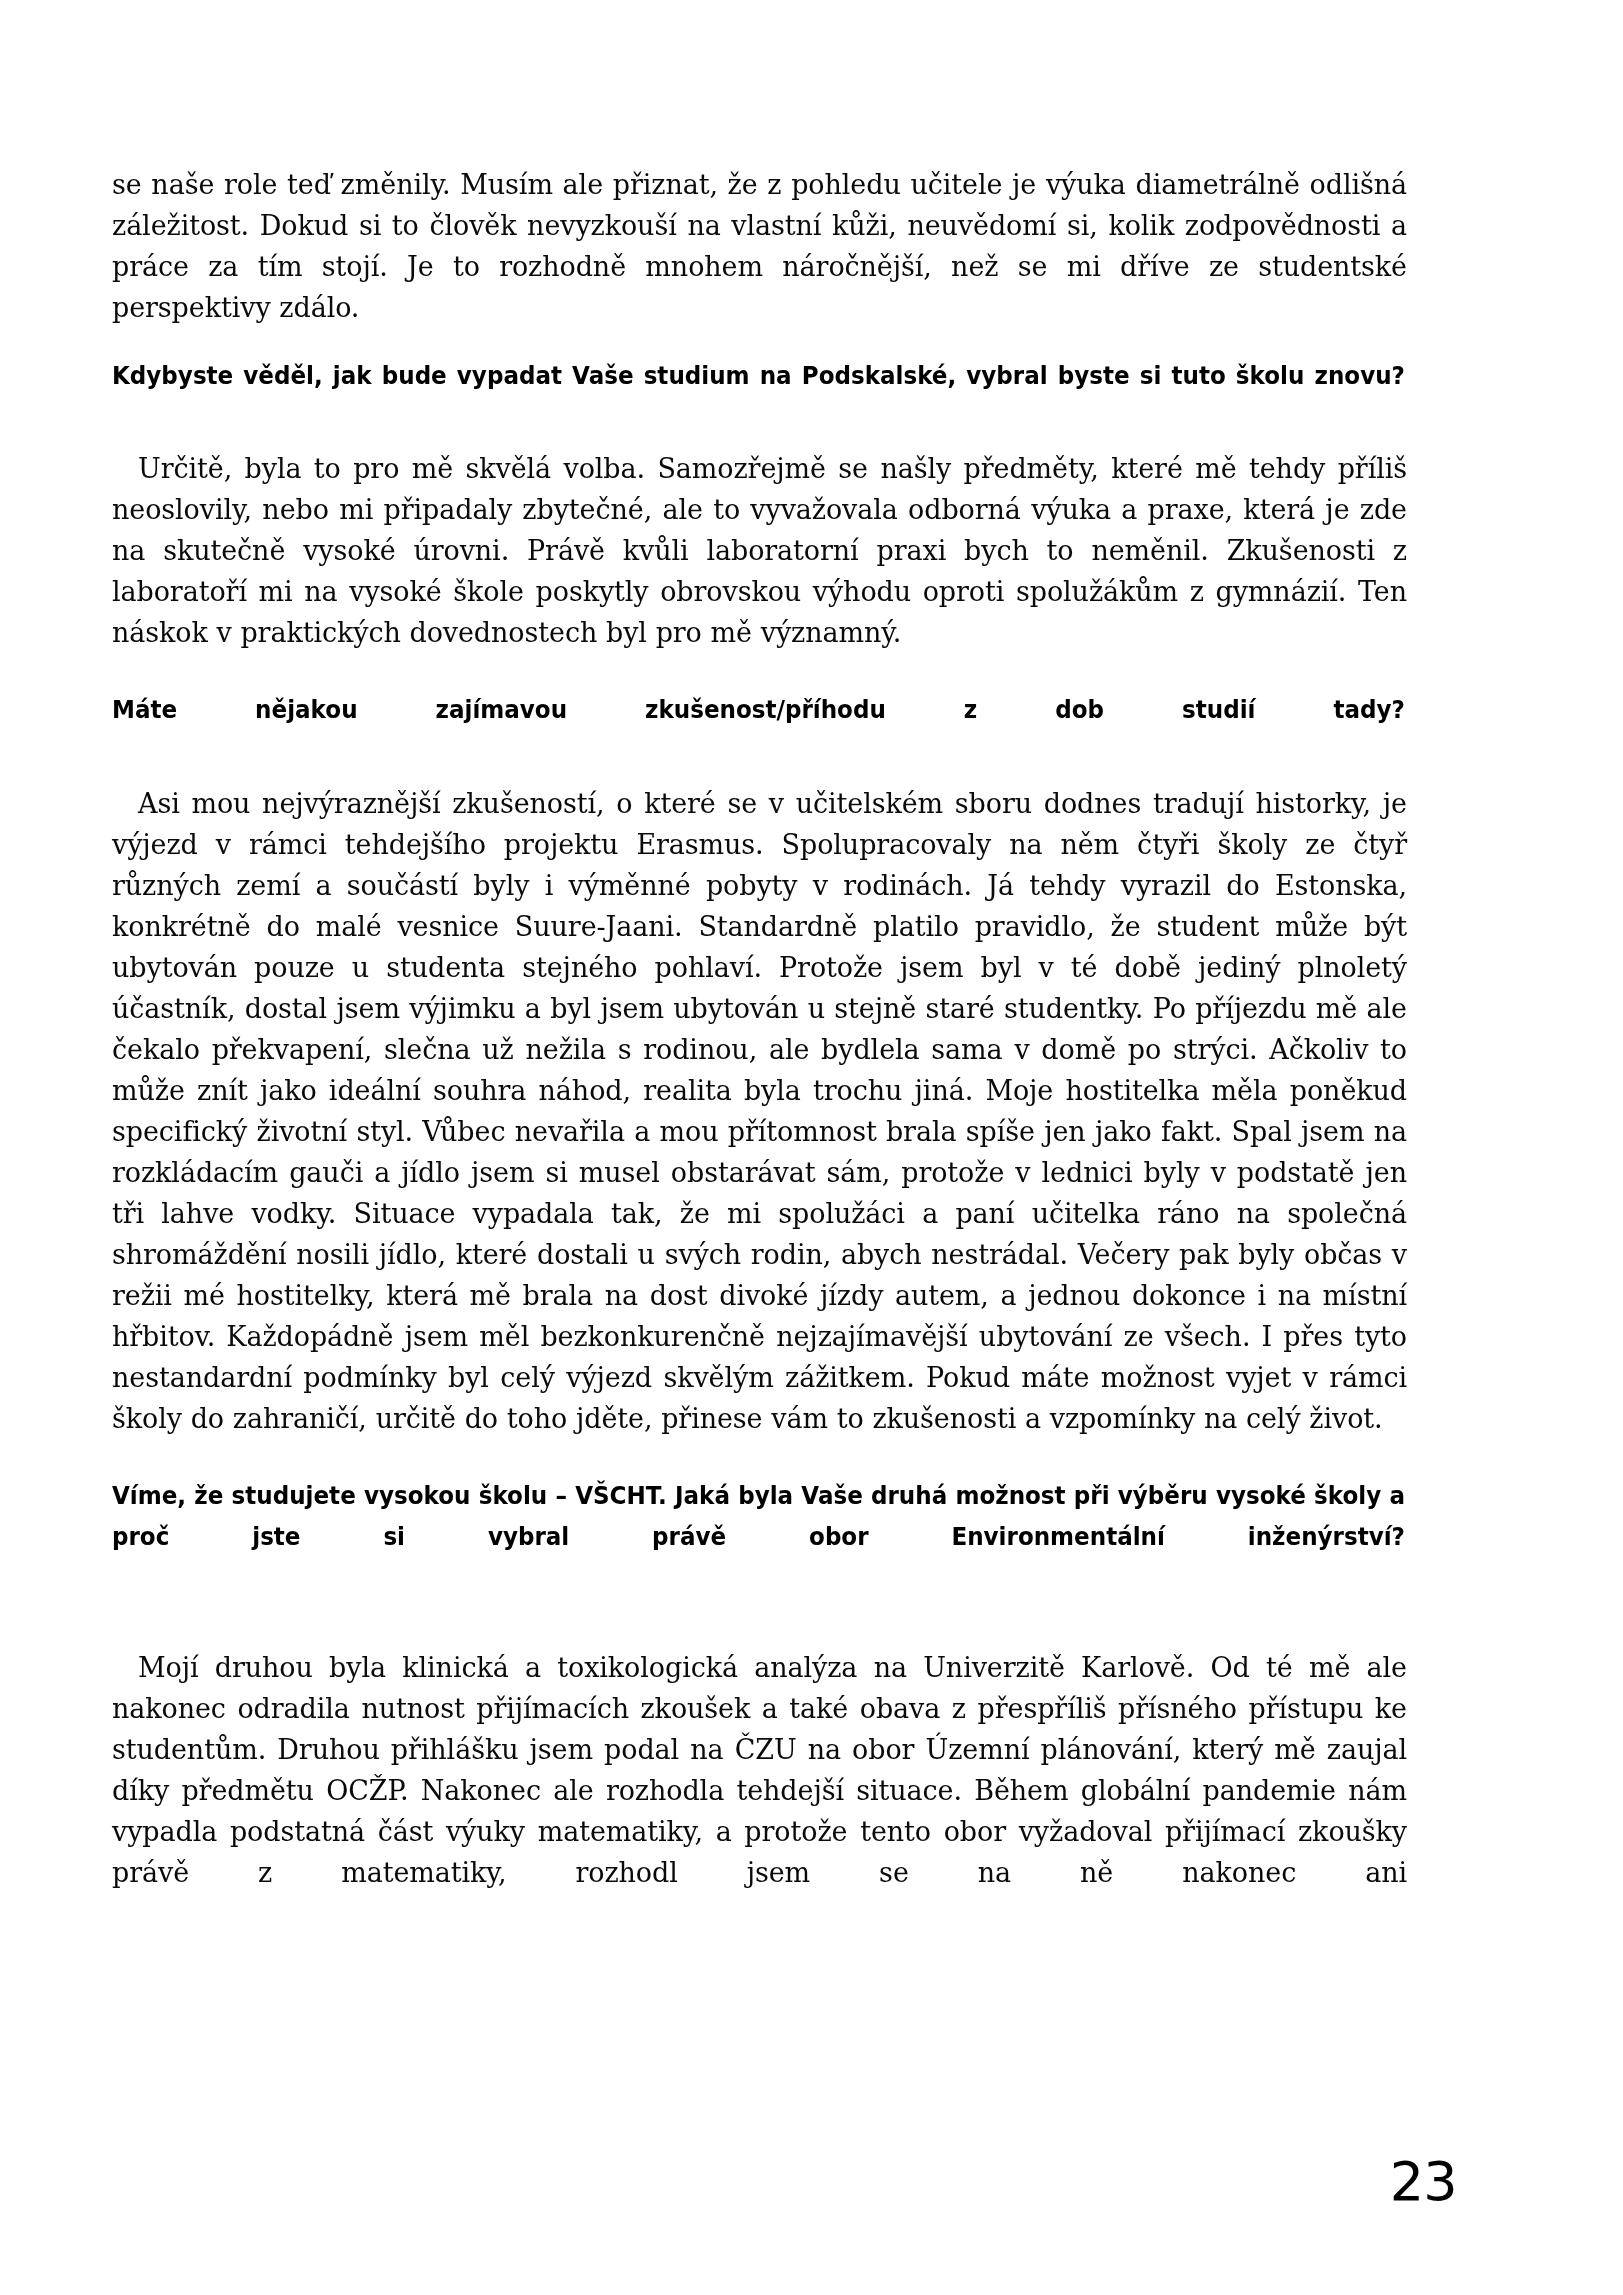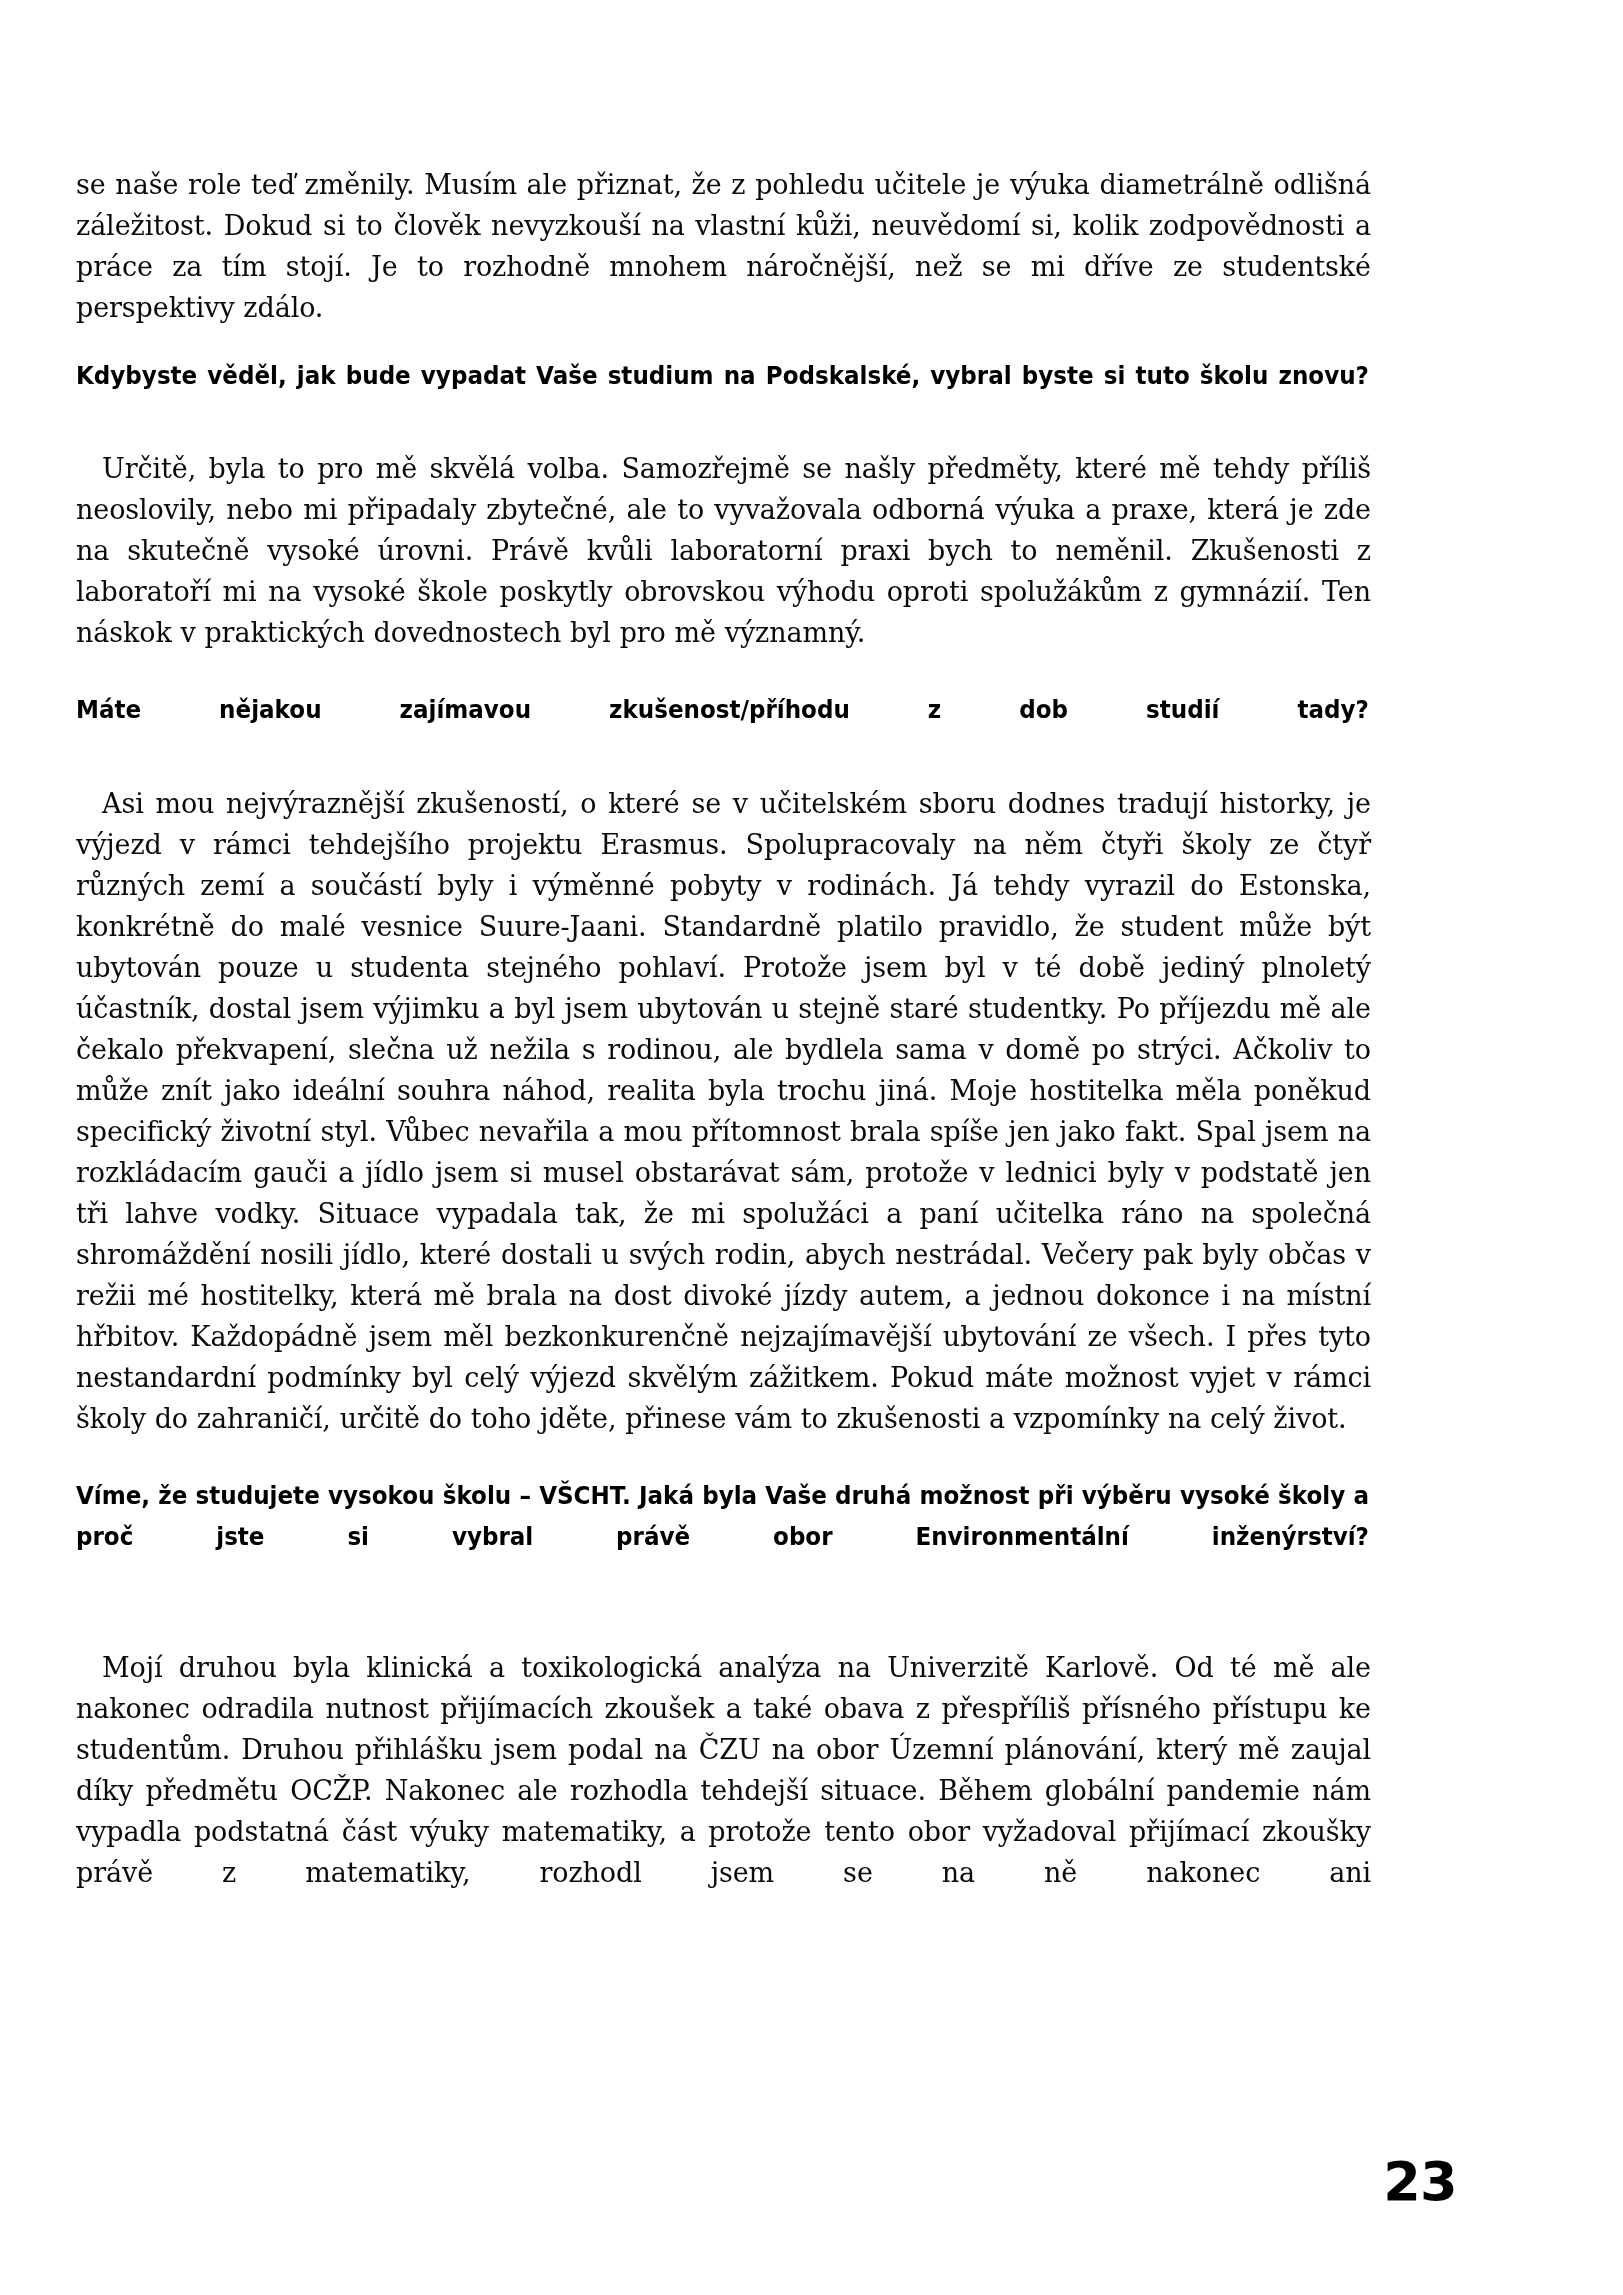--- a/index.html
+++ b/index.html
@@ -16,21 +16,21 @@
     font-family: "DejaVu Serif", serif;
   }
 
   .page {
     position: absolute;
     left: 0; top: 0;
     width: 1623px;
     height: 2295px;
     background: #ffffff;
     box-sizing: border-box;
-    padding: 164px 164px 0 76px;
+    padding: 164px 164px 0 112px;
   }
 
   .content {
     width: 1295px;
   }
 
   
   .para {
     font-family: "DejaVu Serif", "Liberation Serif", serif;
     font-size: 27px;
@@ -85,21 +85,21 @@
   .reg-run {
     font-weight: 700;
   }
 
   
   .page-number {
     position: absolute;
     right: 166px;
     bottom: 86px;
     font-family: "DejaVu Sans", "Liberation Sans", sans-serif;
-    font-weight: 700;
+    font-weight: 400;
     font-size: 54px;
     line-height: 54px;
     color: #000000;
     letter-spacing: -0.7px;
   }
 </style>
 </head>
 <body>
 
 <div class="page">

